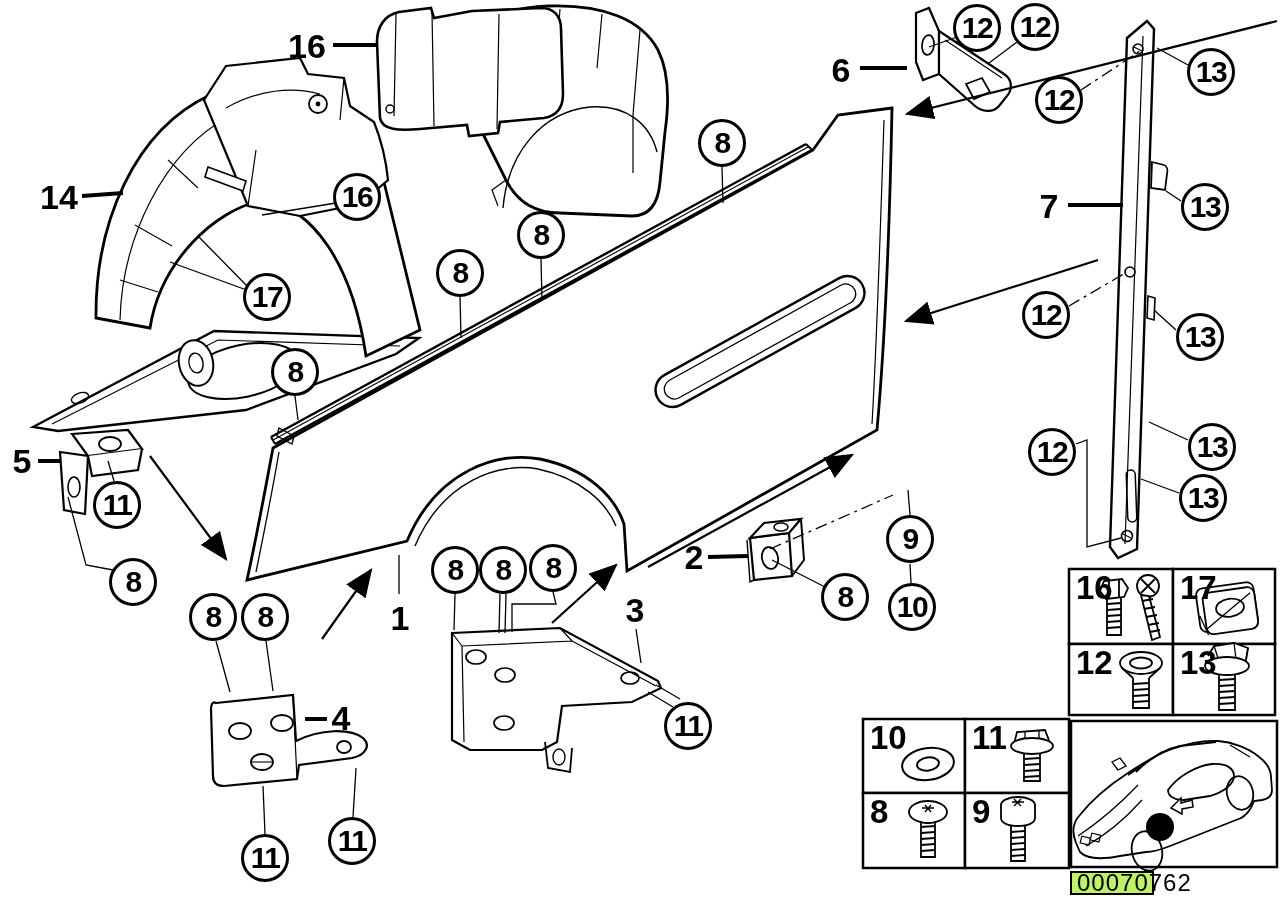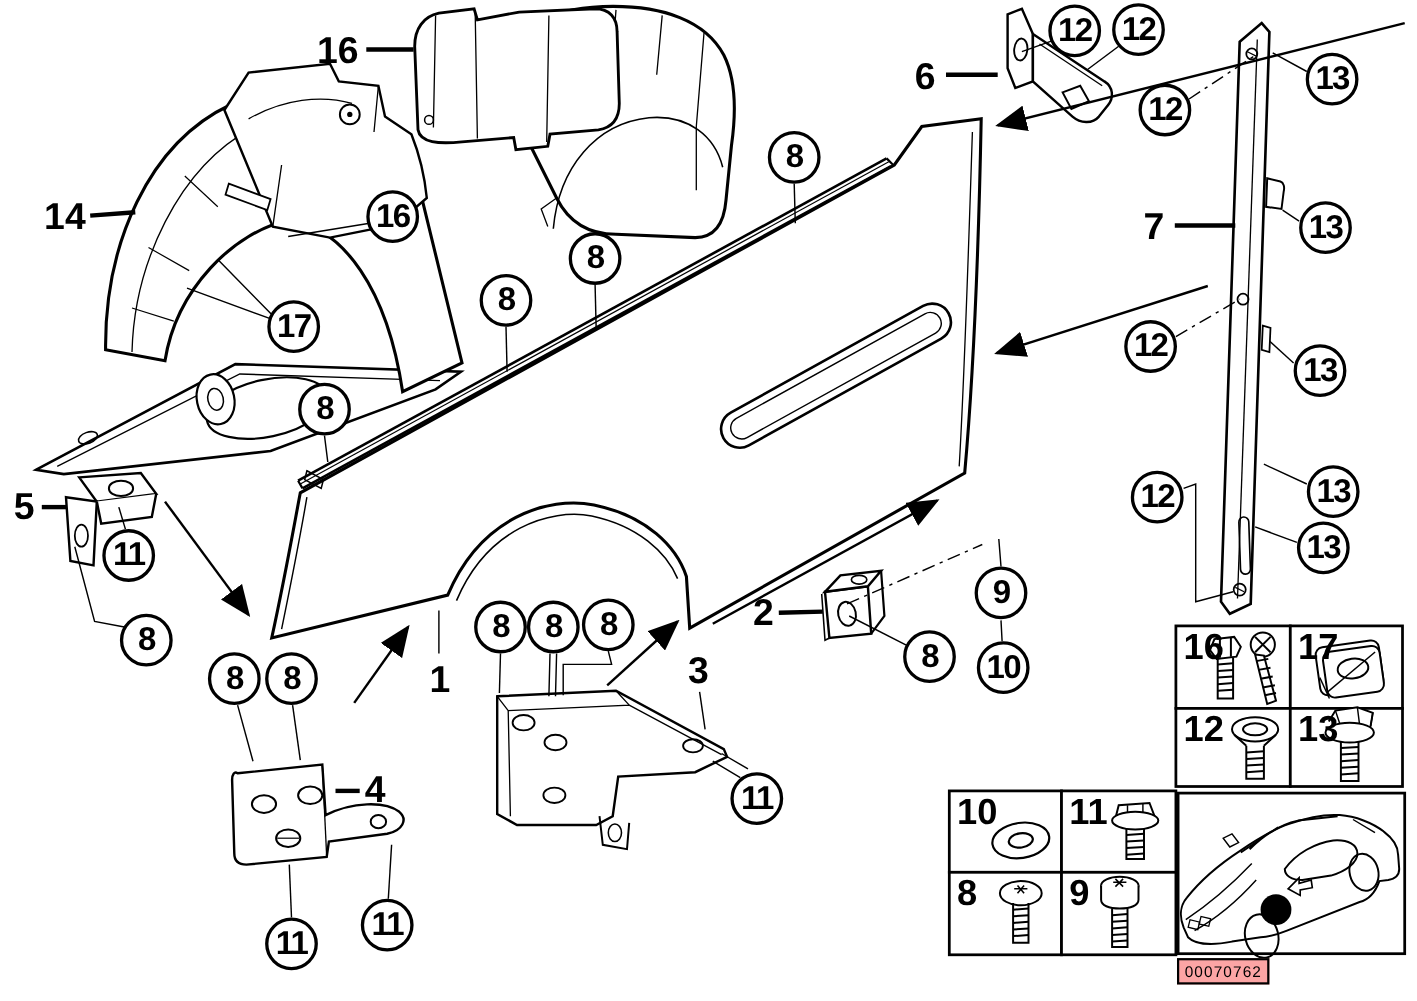--- a/index.html
+++ b/index.html
@@ -9,22 +9,22 @@
   #overlay{position:absolute;left:0;top:0;width:100%;height:100%;}
   .callout{position:absolute;width:48px;height:48px;margin-left:-24px;margin-top:-24px;
            border:3px solid #000;border-radius:50%;background:#fff;box-sizing:border-box;
            display:flex;align-items:center;justify-content:center;
            font-weight:700;font-size:30px;letter-spacing:-1.5px;color:#000;line-height:1;}
   .part-label{position:absolute;transform:translate(-50%,-50%);
               font-weight:700;font-size:34px;color:#000;line-height:1;white-space:nowrap;}
   .legend-cell{position:absolute;box-sizing:border-box;}
   .legend-num{position:absolute;left:7px;top:2px;font-weight:700;font-size:33px;color:#000;line-height:1.05;}
   #doc-number{position:absolute;left:1070px;top:871px;width:84px;height:24px;
-              border:2px solid #000;box-sizing:border-box;background:#fca5a5;
-              font-size:14px;line-height:20px;padding-left:5px;letter-spacing:1px;color:#000;}
+              border:2px solid #000;box-sizing:border-box;background:#bef264;
+              font-size:24px;line-height:20px;padding-left:5px;letter-spacing:1px;color:#000;}
 </style>
 </head>
 <body>
 
 <div id="stage">
 
 <svg id="art" width="1288" height="910" viewBox="0 0 1288 910">
   <defs>
     <marker id="ah" viewBox="0 0 12 10" refX="11" refY="5" markerWidth="13" markerHeight="11" orient="auto">
       <path d="M0,0 L12,5 L0,10 Z" fill="#000"></path>

